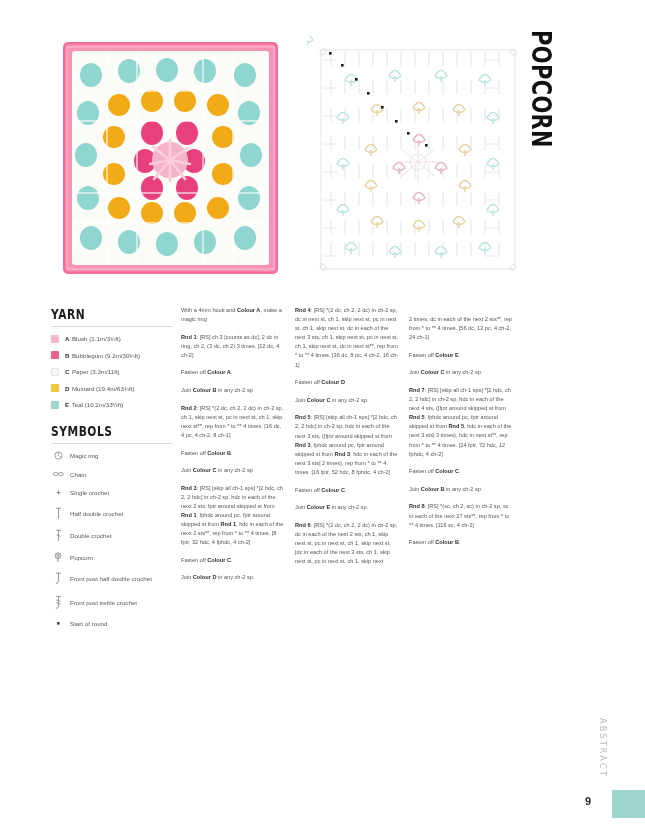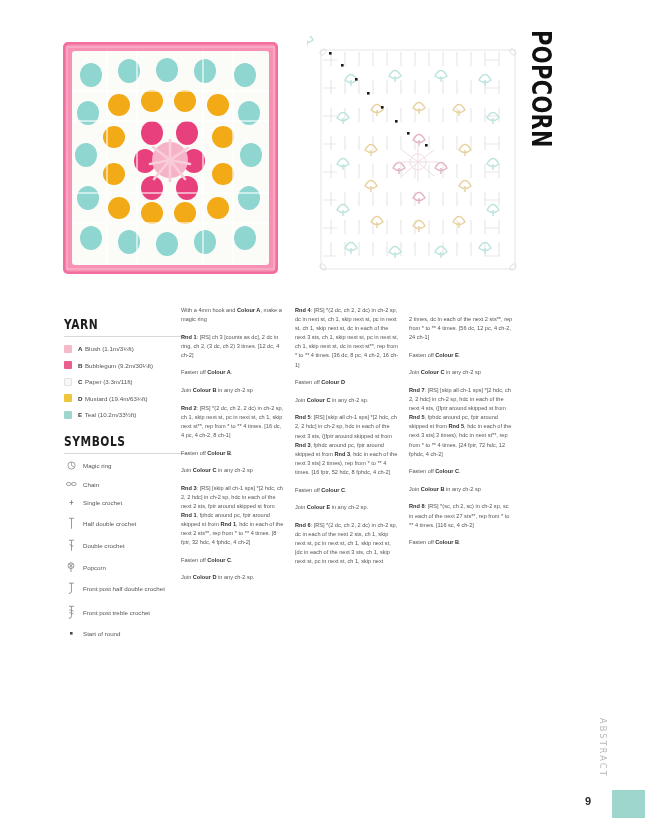--- a/index.html
+++ b/index.html
@@ -70,23 +70,22 @@
   .chart-diagram{
     position:absolute;
     left:307px;top:36px;
     width:222px;height:247px;
   }
   .chart-diagram svg{display:block;width:100%;height:100%;}
 
   
   .sidebar{
     position:absolute;
-    left:51px;top:316px;
+    left:51px;top:306px;
     width:122px;
-    margin-left:13px;
   }
   .side-heading{
     font-family:"DejaVu Sans Condensed","Liberation Sans",sans-serif;
     font-weight:bold;
     font-size:13.5px;
     letter-spacing:0.6px;
     color:#1d1d1d;
     margin:0 0 4px 0;
     transform:scaleX(0.88);
     transform-origin:left center;

